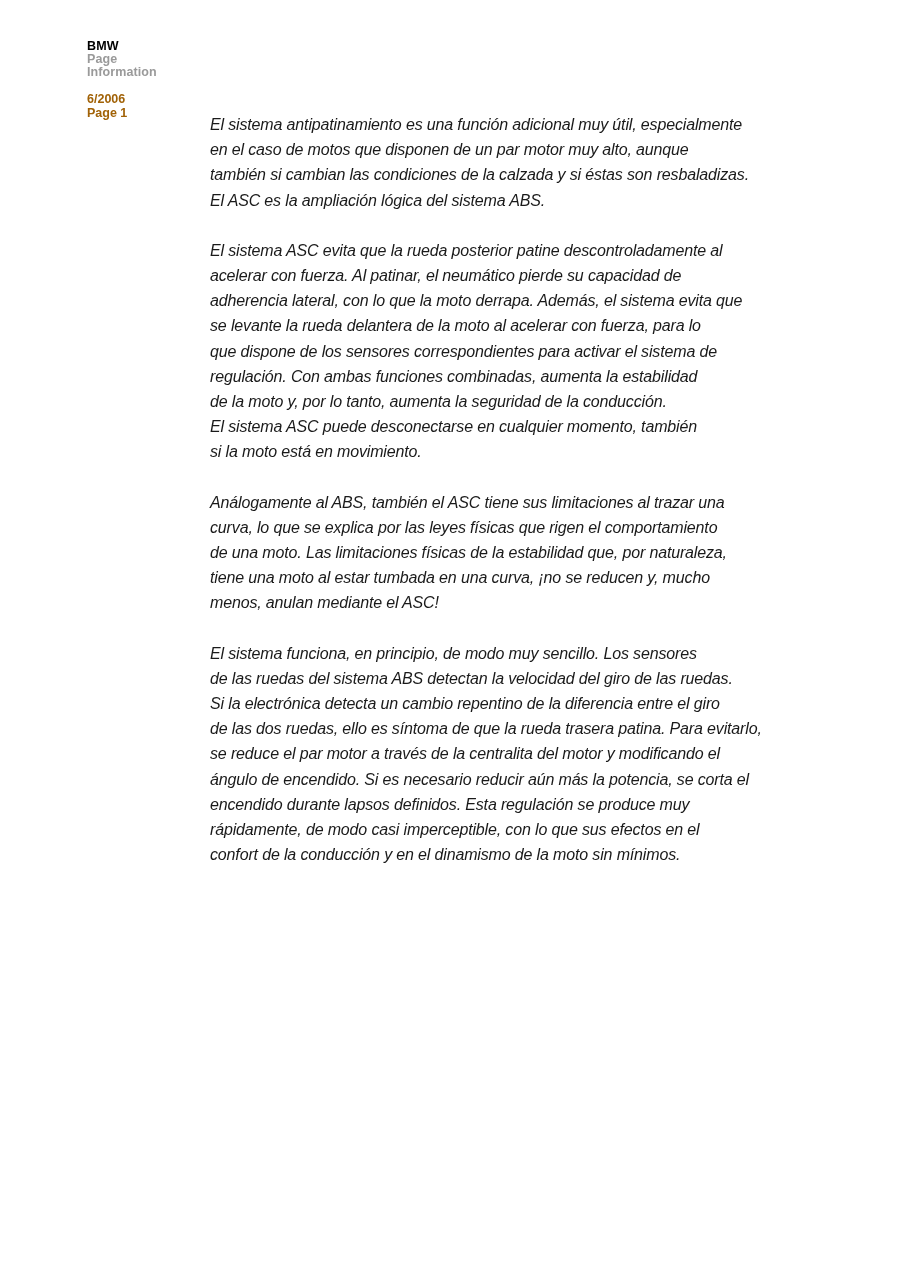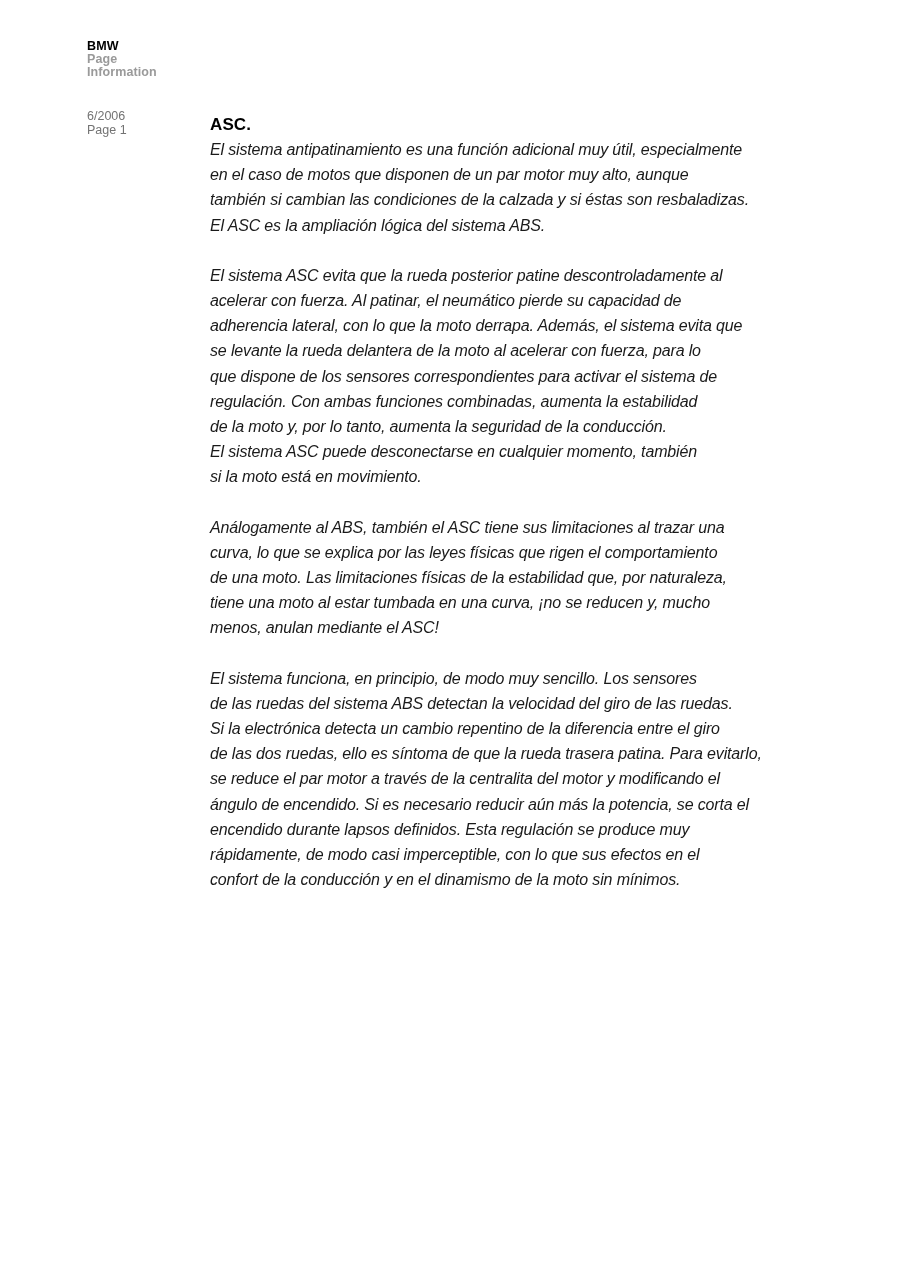--- a/index.html
+++ b/index.html
@@ -30,25 +30,25 @@
   }
   .brand {
     font-size: 12.5px;
     font-weight: bold;
     line-height: 13px;
     letter-spacing: 0.1px;
   }
   .brand .brand-name { color: var(--heading-color); }
   .brand .muted { color: var(--muted-color); }
   .issue-block {
-    margin-top: 31px;
+    margin-top: 14px;
     font-size: 12.5px;
-    font-weight: normal;
+    font-weight: bold;
     line-height: 13.5px;
-    color: #737373;
+    color: #a16207;
   }
   
   .content {
     position: absolute;
     left: 210px;
     top: 112px;
     width: 575px;
     color: var(--text-color);
   }
   .content h1 {
@@ -79,20 +79,19 @@
       <div class="muted">Page</div>
       <div class="muted">Information</div>
     </div>
     <div class="issue-block">
       <div>6/2006</div>
       <div>Page 1</div>
     </div>
   </div>
 
   <div class="content">
-    <h1>ASC.</h1>
     <p>El sistema antipatinamiento es una función adicional muy útil, especialmente<br>en el caso de motos que disponen de un par motor muy alto, aunque<br>también si cambian las condiciones de la calzada y si éstas son resbaladizas.<br>El ASC es la ampliación lógica del sistema ABS.</p>
     <p>El sistema ASC evita que la rueda posterior patine descontroladamente al<br>acelerar con fuerza. Al patinar, el neumático pierde su capacidad de<br>adherencia lateral, con lo que la moto derrapa. Además, el sistema evita que<br>se levante la rueda delantera de la moto al acelerar con fuerza, para lo<br>que dispone de los sensores correspondientes para activar el sistema de<br>regulación. Con ambas funciones combinadas, aumenta la estabilidad<br>de la moto y, por lo tanto, aumenta la seguridad de la conducción.<br>El sistema ASC puede desconectarse en cualquier momento, también<br>si la moto está en movimiento.</p>
     <p>Análogamente al ABS, también el ASC tiene sus limitaciones al trazar una<br>curva, lo que se explica por las leyes físicas que rigen el comportamiento<br>de una moto. Las limitaciones físicas de la estabilidad que, por naturaleza,<br>tiene una moto al estar tumbada en una curva, ¡no se reducen y, mucho<br>menos, anulan mediante el ASC!</p>
     <p>El sistema funciona, en principio, de modo muy sencillo. Los sensores<br>de las ruedas del sistema ABS detectan la velocidad del giro de las ruedas.<br>Si la electrónica detecta un cambio repentino de la diferencia entre el giro<br>de las dos ruedas, ello es síntoma de que la rueda trasera patina. Para evitarlo,<br>se reduce el par motor a través de la centralita del motor y modificando el<br>ángulo de encendido. Si es necesario reducir aún más la potencia, se corta el<br>encendido durante lapsos definidos. Esta regulación se produce muy<br>rápidamente, de modo casi imperceptible, con lo que sus efectos en el<br>confort de la conducción y en el dinamismo de la moto sin mínimos.</p>
   </div>
 
 </div>
 
 </body></html>

